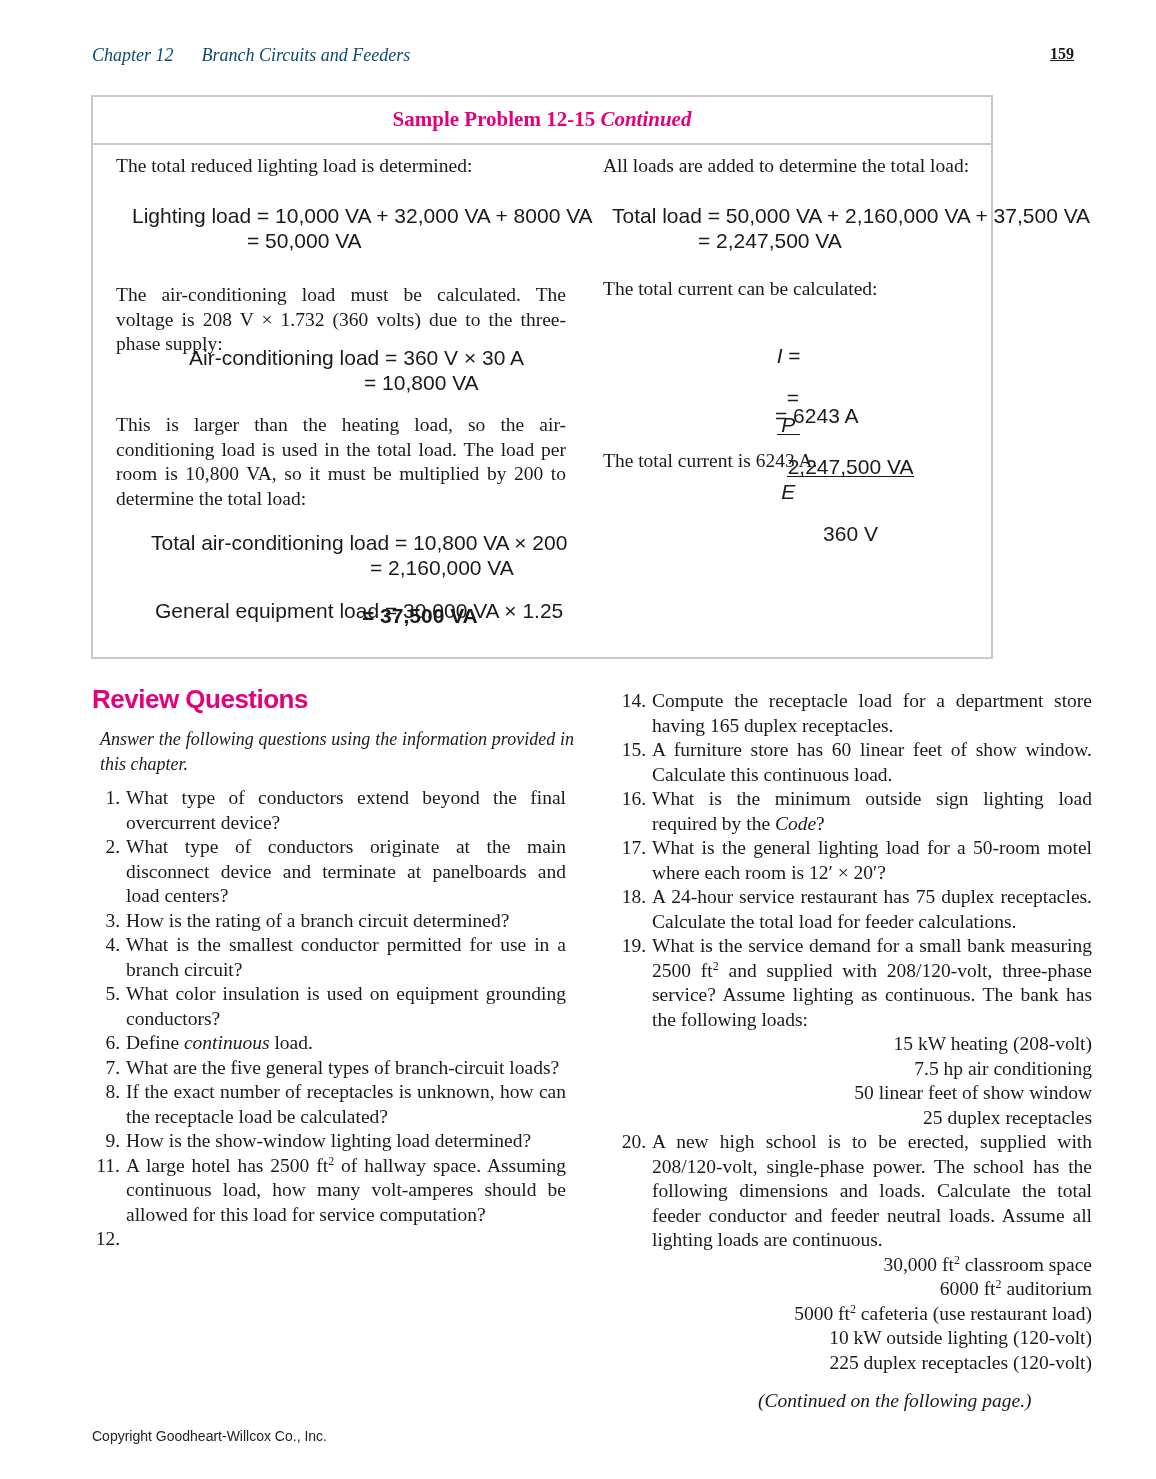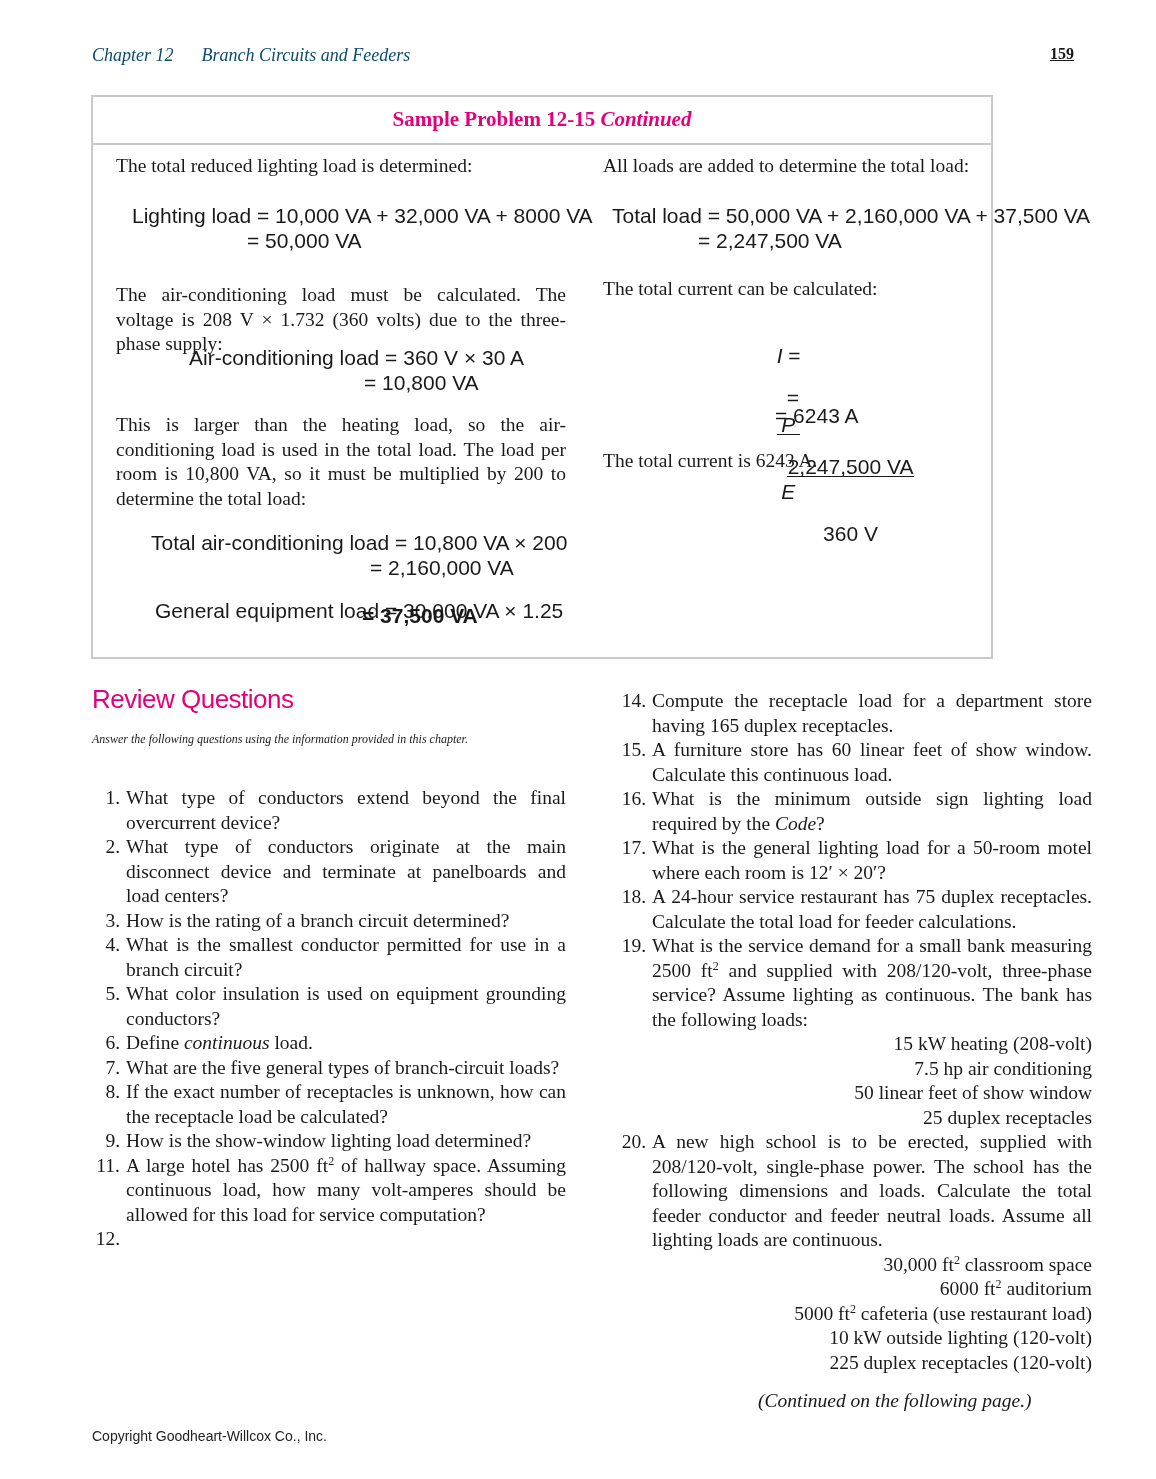--- a/index.html
+++ b/index.html
@@ -18,22 +18,22 @@
 
   .para { font-size: 19.5px; line-height: 24.5px; text-align: justify; }
   .eq { font-family: "Liberation Sans", sans-serif; font-size: 21px; line-height: 24px; white-space: pre; color: #1a1a1a; }
 
   
   .frac { display: inline-block; vertical-align: middle; text-align: center; }
   .frac .num { display: block; border-bottom: 1.5px solid #1a1a1a; padding: 0 1px; line-height: 18px; }
   .frac .den { display: block; line-height: 18px; }
 
   
-  .review-title { left: 92px; top: 684px; font-family: "Liberation Sans", sans-serif; font-size: 26px; font-weight: normal; color: #e4007c; letter-spacing: -0.5px; }
-  .review-intro { left: 92px; top: 727px; width: 474px; font-size: 12px; line-height: 24.5px; font-style: italic; text-align: justify; }
+  .review-title { left: 92px; top: 684px; font-family: "Liberation Sans", sans-serif; font-size: 26px; font-weight: bold; color: #e4007c; letter-spacing: -0.5px; }
+  .review-intro { left: 100px; top: 727px; width: 474px; font-size: 18px; line-height: 24.5px; font-style: italic; text-align: justify; }
   .qlist { width: 474px; font-size: 19.5px; line-height: 24.5px; }
   .q { position: relative; padding-left: 34px; text-align: justify; }
   .q .qn { position: absolute; left: 0; width: 28px; text-align: right; }
   .q .sub { display: block; padding-left: 23px; text-align: right; }
   sup { font-size: 12px; line-height: 0; vertical-align: 7px; }
   .cont { left: 758px; top: 1390px; font-size: 19.5px; font-style: italic; }
   .copyright { left: 92px; top: 1428px; font-family: "Liberation Sans", sans-serif; font-size: 14px; color: #222; }
 </style>
 </head>
 <body>

